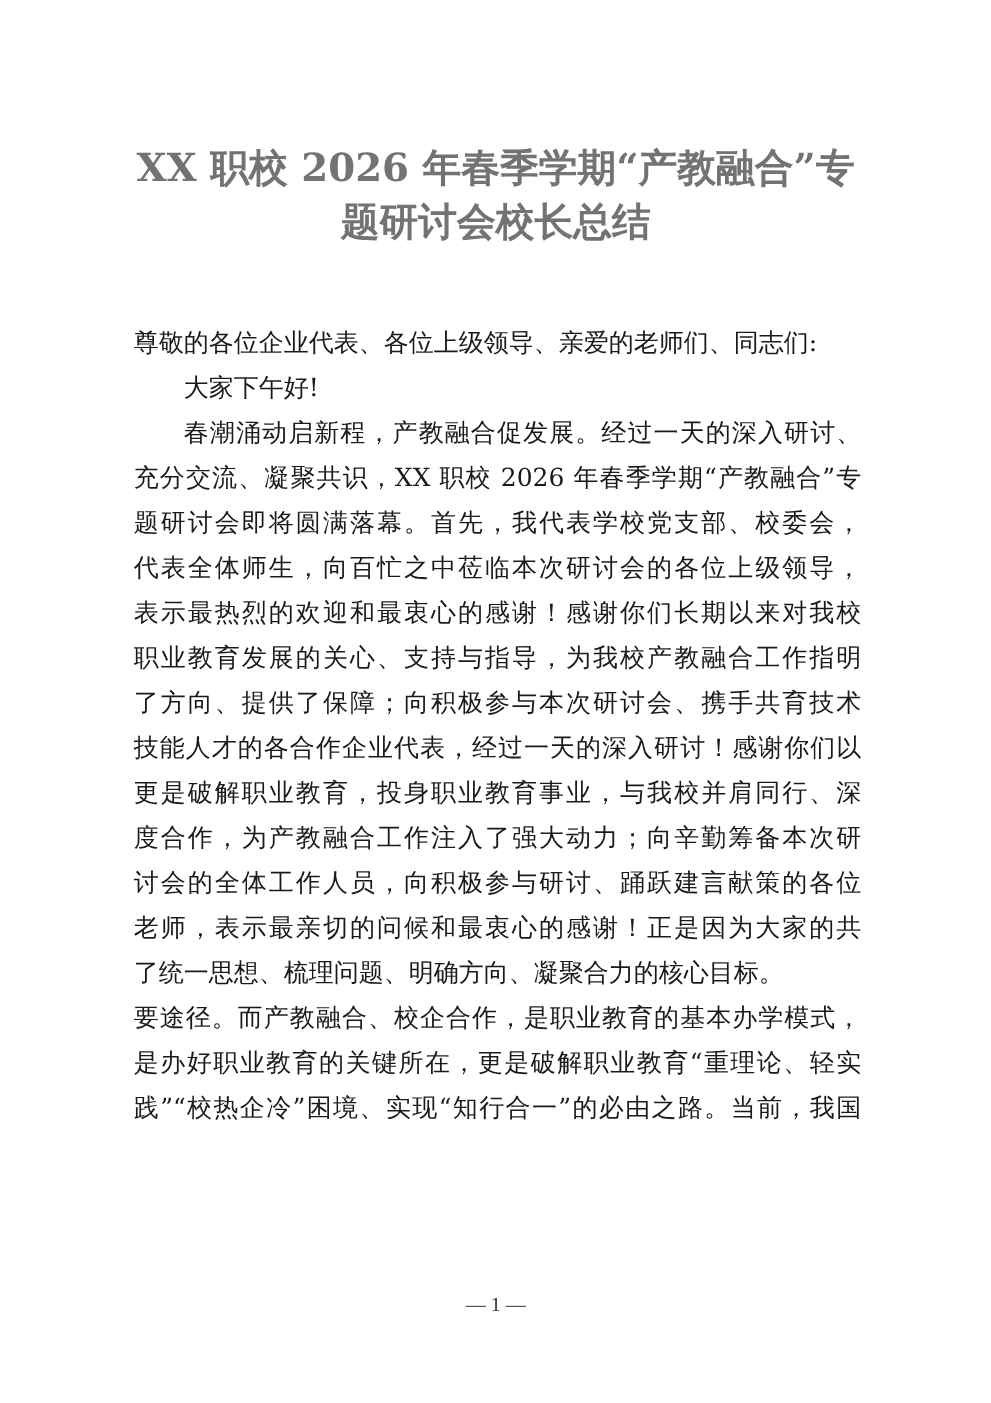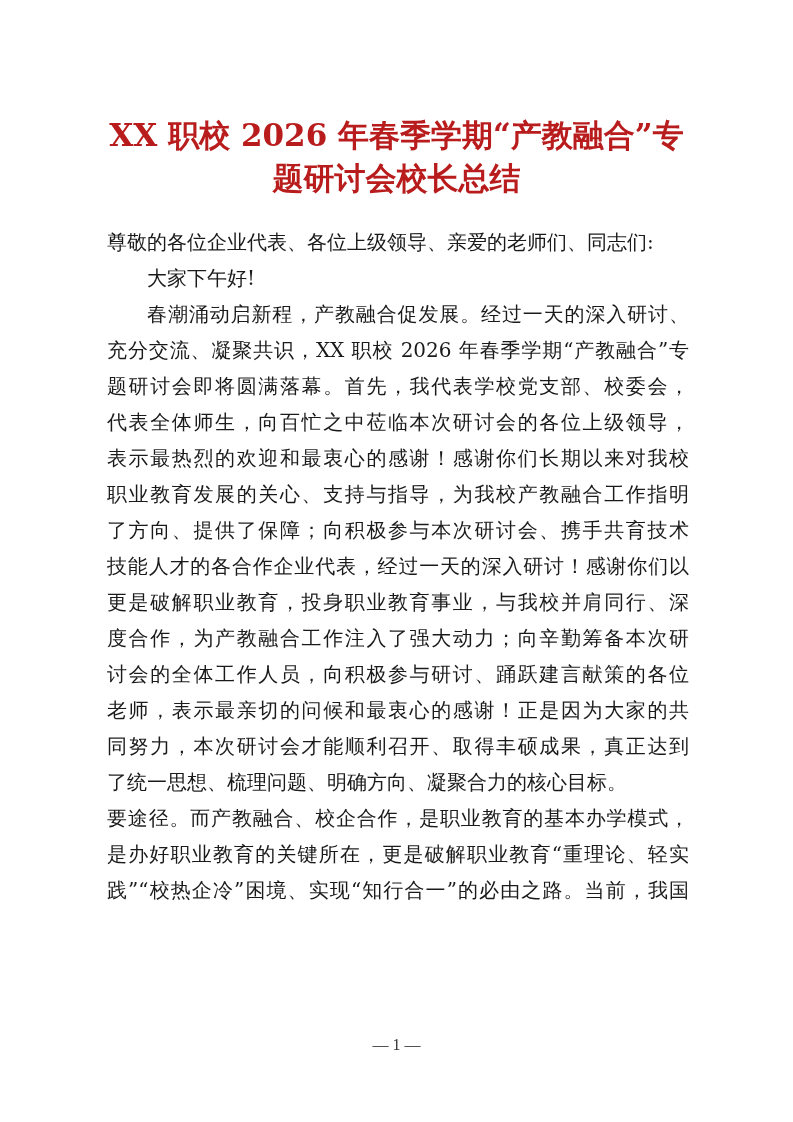--- a/index.html
+++ b/index.html
@@ -2,26 +2,26 @@
 <html><head>
 <meta charset="utf-8">
 <style>
   html, body { margin: 0; padding: 0; background: #ffffff; }
   body { width: 793px; height: 1122px; position: relative; overflow: hidden; }
   .page { position: absolute; left: 0; top: 0; width: 793px; height: 1122px; background: #fff; }
   .title {
     position: absolute; left: 90px; width: 613px; top: 114px;
     text-align: center;
     font-family: "DejaVu Serif", "Liberation Serif", serif;
-    font-weight: bold; font-size: 31px; line-height: 43px; color: #b91c1c;
+    font-weight: bold; font-size: 31px; line-height: 43px; color: #737373;
     letter-spacing: 0px;
   }
   .title-line { display: block; white-space: nowrap; }
   .body {
-    position: absolute; left: 107px; width: 582px; top: 224px;
+    position: absolute; left: 107px; width: 582px; top: 256px;
     font-family: "DejaVu Serif", "Liberation Serif", serif;
     font-size: 20px; line-height: 36px; color: #1a1a1a;
   }
   .line { display: block; white-space: nowrap; height: 36px; text-align: justify; text-align-last: justify; }
   .line.indent { padding-left: 40px; }
   .line.last { text-align-last: left; }
   .footer {
     position: absolute; left: 0; width: 793px; top: 1036px;
     text-align: center;
     font-family: "Liberation Serif", "DejaVu Serif", serif;
@@ -45,21 +45,20 @@
     <span class="line">题研讨会即将圆满落幕。首先，我代表学校党支部、校委会，</span>
     <span class="line">代表全体师生，向百忙之中莅临本次研讨会的各位上级领导，</span>
     <span class="line">表示最热烈的欢迎和最衷心的感谢！感谢你们长期以来对我校</span>
     <span class="line">职业教育发展的关心、支持与指导，为我校产教融合工作指明</span>
     <span class="line">了方向、提供了保障；向积极参与本次研讨会、携手共育技术</span>
     <span class="line">技能人才的各合作企业代表，经过一天的深入研讨！感谢你们以</span>
     <span class="line">更是破解职业教育，投身职业教育事业，与我校并肩同行、深</span>
     <span class="line">度合作，为产教融合工作注入了强大动力；向辛勤筹备本次研</span>
     <span class="line">讨会的全体工作人员，向积极参与研讨、踊跃建言献策的各位</span>
     <span class="line">老师，表示最亲切的问候和最衷心的感谢！正是因为大家的共</span>
-    <span class="line">同努力，本次研讨会才能顺利召开、取得丰硕成果，真正达到</span>
     <span class="line last">了统一思想、梳理问题、明确方向、凝聚合力的核心目标。</span>
     <span class="line">要途径。而产教融合、校企合作，是职业教育的基本办学模式，</span>
     <span class="line">是办好职业教育的关键所在，更是破解职业教育“重理论、轻实</span>
     <span class="line">践”“校热企冷”困境、实现“知行合一”的必由之路。当前，我国</span>
   </div>
 
   <div class="footer">— 1 —</div>
 </div>
 
 </body></html>

